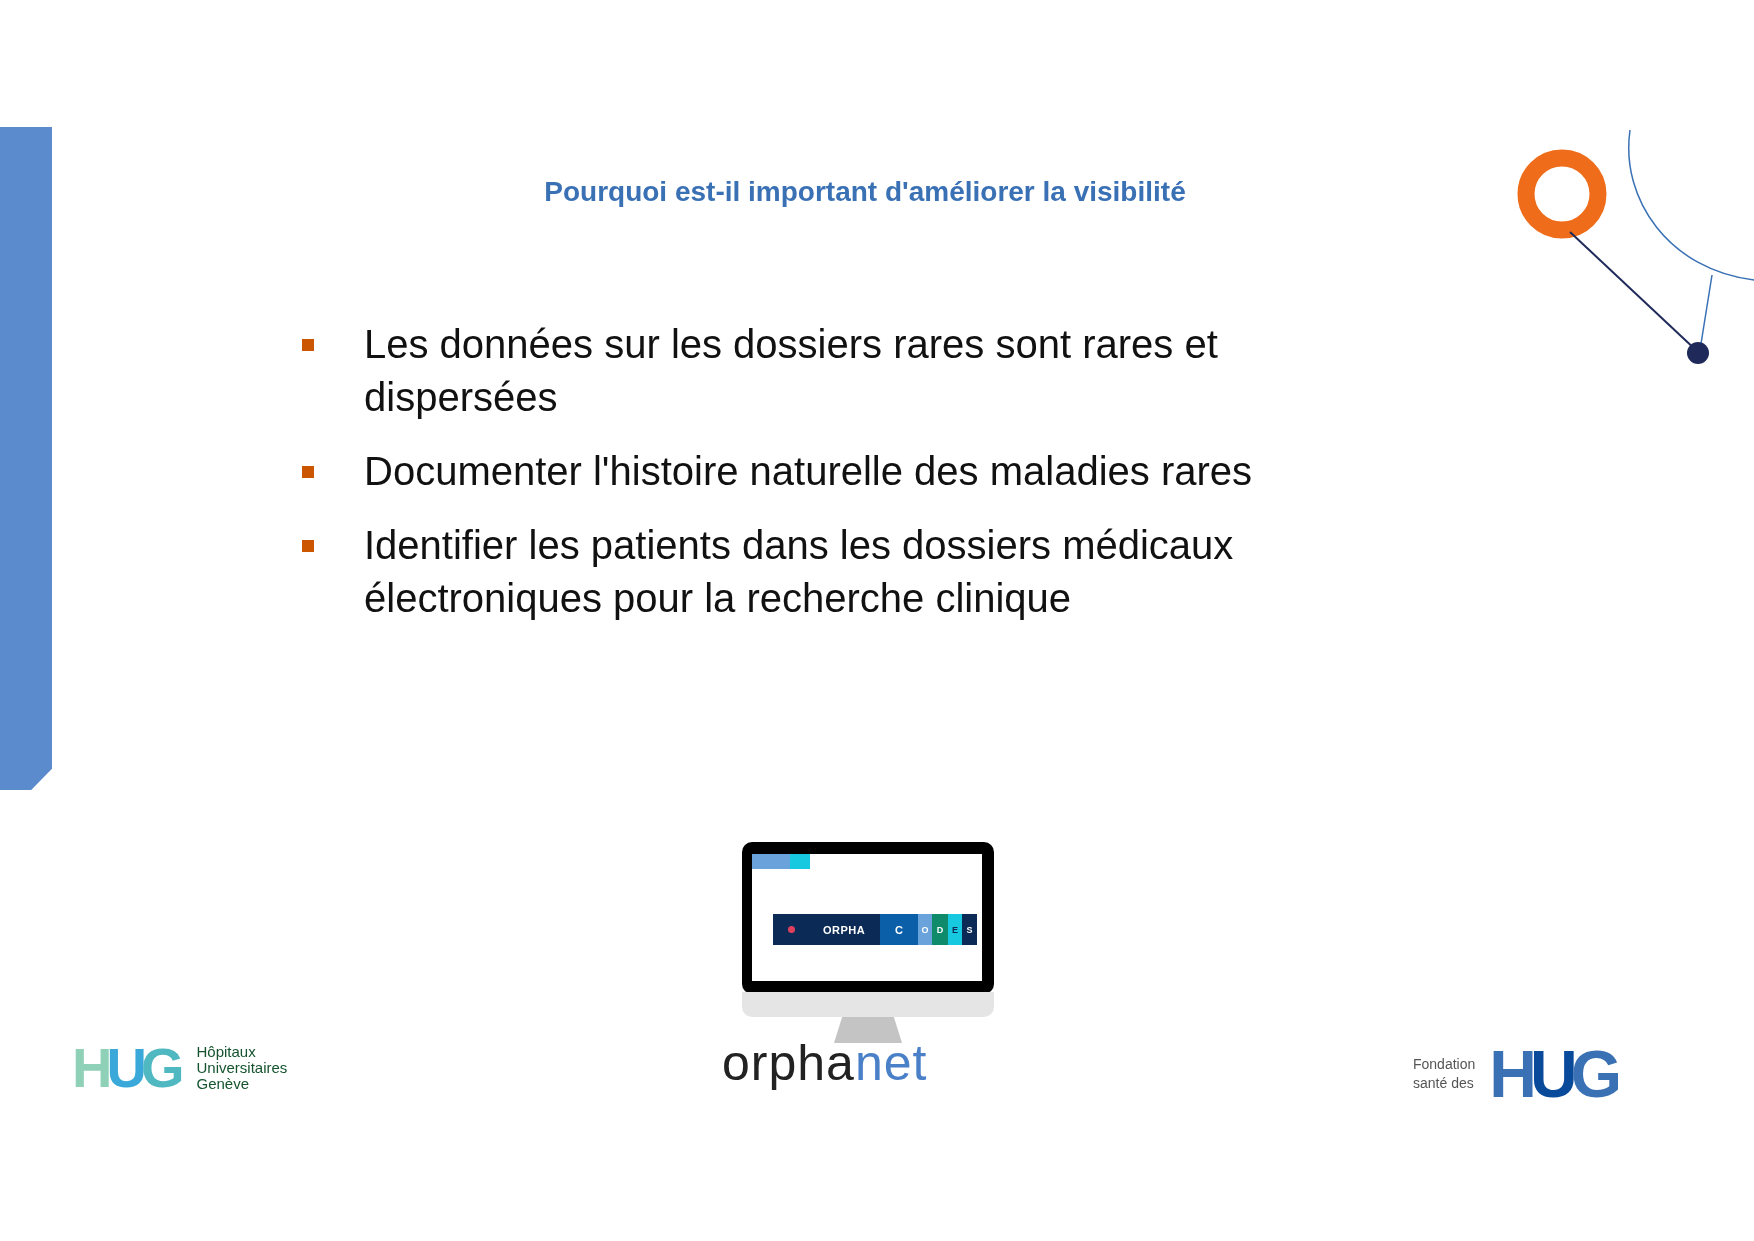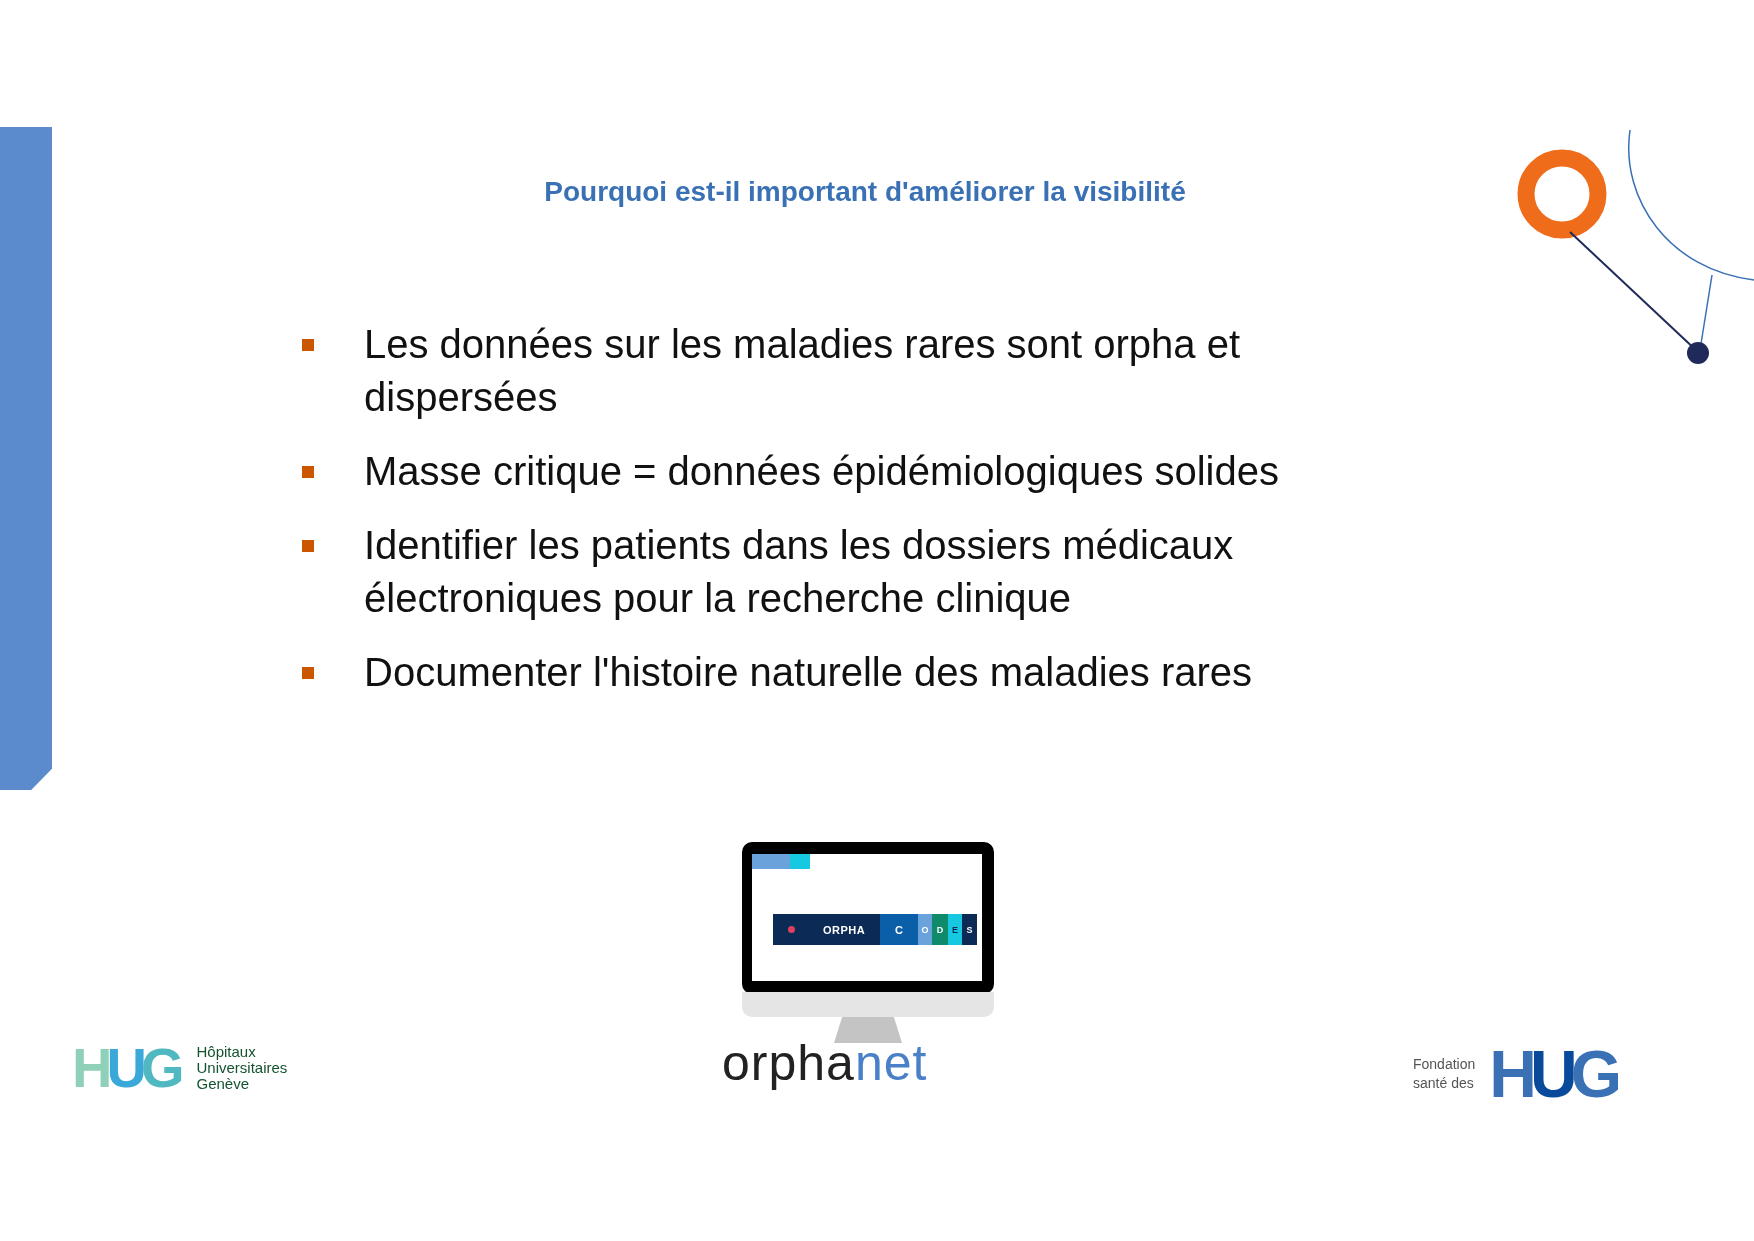--- a/index.html
+++ b/index.html
@@ -55,33 +55,32 @@
   <circle cx="198" cy="233" r="11" fill="#1f2a5a"></circle>
 </svg>
 
 <div class="title">
   <div>Pourquoi est-il important d'améliorer la visibilité</div>
 </div>
 
 <ul class="bullets">
   <li class="bullet">
     <span class="bullet-marker"></span>
-    <span>Les données sur les maladies rares sont orpha et dispersées</span>
+    <span>Les données sur les dossiers rares sont rares et dispersées</span>
   </li>
   <li class="bullet">
     <span class="bullet-marker"></span>
-    <span>Masse critique = données épidémiologiques solides</span>
+  </li>
+  <li class="bullet">
+    <span class="bullet-marker"></span>
+    <span>Documenter l'histoire naturelle des maladies rares</span>
   </li>
   <li class="bullet">
     <span class="bullet-marker"></span>
     <span>Identifier les patients dans les dossiers médicaux électroniques pour la recherche clinique</span>
-  </li>
-  <li class="bullet">
-    <span class="bullet-marker"></span>
-    <span>Documenter l'histoire naturelle des maladies rares</span>
   </li>
 </ul>
 
 <div class="monitor">
   <div class="screen">
     <div class="screen-inner">
       <div class="tab-strip">
         <div class="tab-a"></div>
         <div class="tab-b"></div>
       </div>

